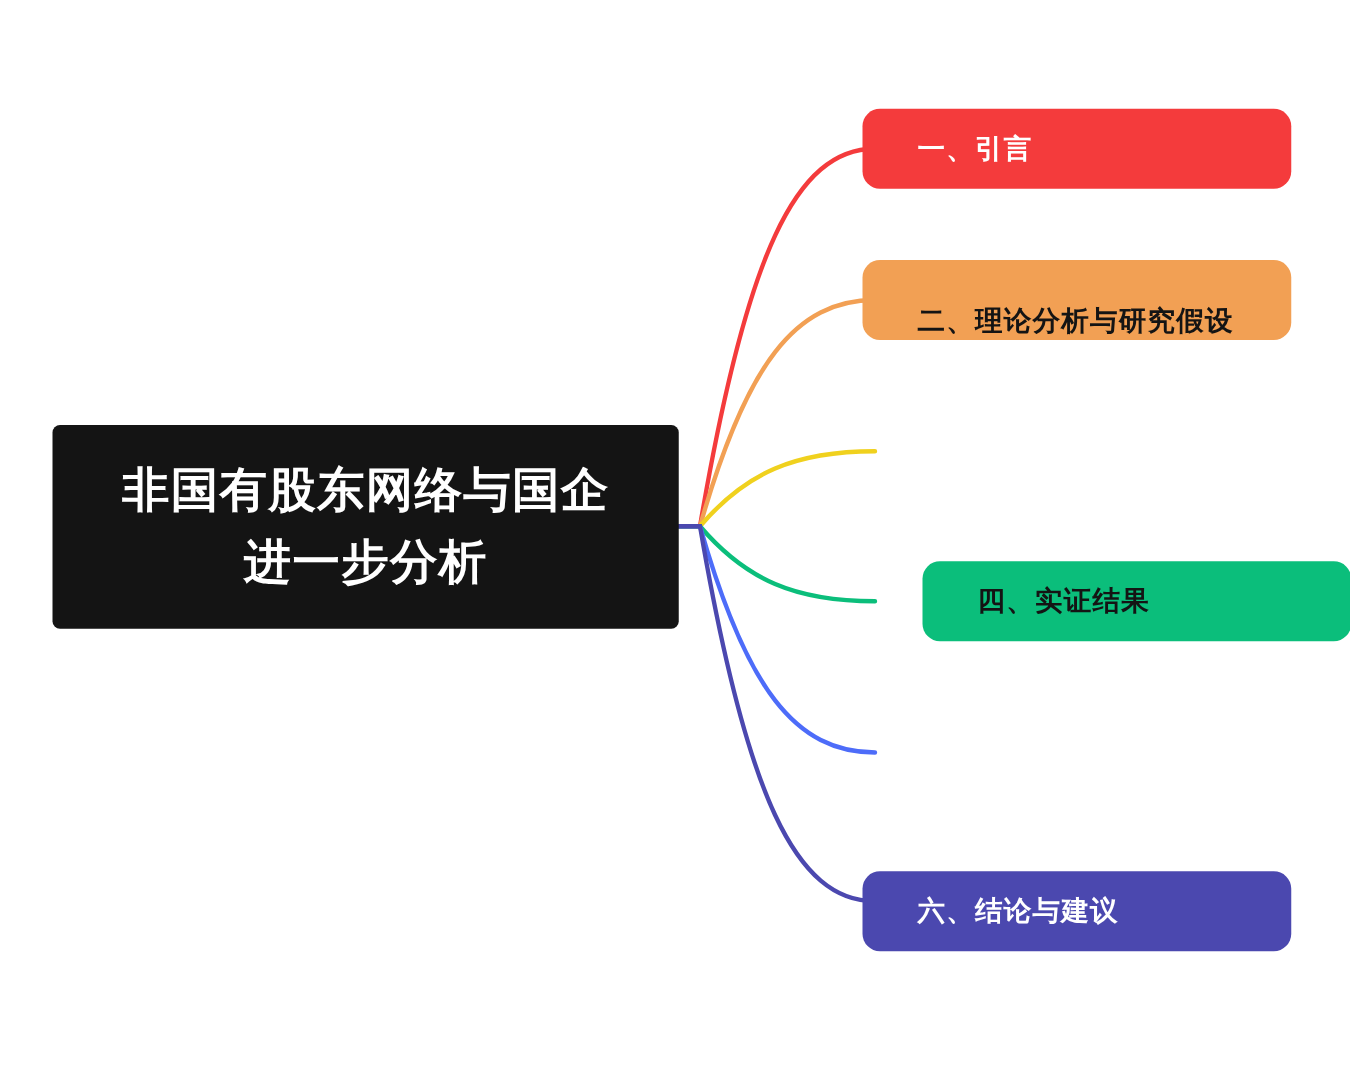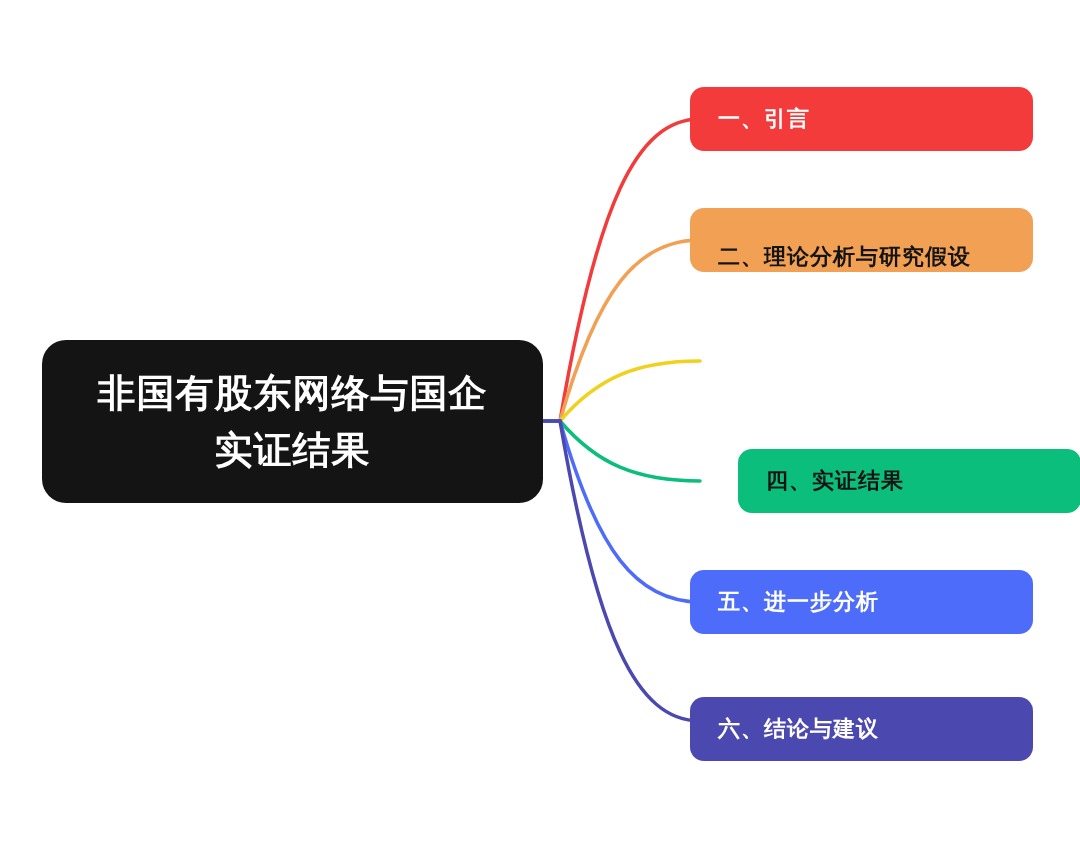--- a/index.html
+++ b/index.html
@@ -22,21 +22,21 @@
     height: 852px;
     display: block;
     pointer-events: none;
   }
   .root-node {
     position: absolute;
     left: 42px;
     top: 340px;
     width: 501px;
     height: 163px;
-    border-radius: 24px;
+    border-radius: 6px;
     display: flex;
     flex-direction: column;
     align-items: center;
     justify-content: center;
     text-align: center;
     font-weight: 700;
     font-size: 38px;
     line-height: 57px;
     letter-spacing: 1px;
     box-sizing: border-box;
@@ -44,21 +44,21 @@
   }
   .branch {
     position: absolute;
     left: 690px;
     width: 343px;
     height: 64px;
     border-radius: 14px;
     display: flex;
     align-items: center;
     box-sizing: border-box;
-    padding-left: 28px;
+    padding-left: 44px;
     font-weight: 700;
     font-size: 22px;
     letter-spacing: 1px;
     cursor: default;
   }
 </style>
 </head>
 <body>
 
 <div class="canvas" style="background: rgb(255, 255, 255);">
@@ -67,32 +67,29 @@
       <path d="M 543 421 L 560 421 C 596.96 203.56 636.56 119 700 119" fill="none" stroke="#f43b3c" stroke-width="3.5" stroke-linecap="round"></path>
       <path d="M 543 421 L 560 421 C 596.96 290.68 636.56 240 700 240" fill="none" stroke="#f2a054" stroke-width="3.5" stroke-linecap="round"></path>
       <path d="M 543 421 L 560 421 C 596.96 377.8 636.56 361 700 361" fill="none" stroke="#f0d11e" stroke-width="3.5" stroke-linecap="round"></path>
       <path d="M 543 421 L 560 421 C 596.96 464.2 636.56 481 700 481" fill="none" stroke="#0bbe7b" stroke-width="3.5" stroke-linecap="round"></path>
       <path d="M 543 421 L 560 421 C 596.96 551.3199999999999 636.56 602 700 602" fill="none" stroke="#4d6cf9" stroke-width="3.5" stroke-linecap="round"></path>
       <path d="M 543 421 L 560 421 C 596.96 637 636.56 721 700 721" fill="none" stroke="#4b48af" stroke-width="3.5" stroke-linecap="round"></path>
     </svg>
 
   <div class="root-node" id="root-node" style="background: rgb(20, 20, 20); color: rgb(255, 255, 255);">
     <div>非国有股东网络与国企</div>
-    <div>实证结果</div>
+    <div>进一步分析</div>
   </div>
 
   <div class="branch" id="branch-0" style="top: 87px; background: rgb(244, 59, 60); color: rgb(255, 255, 255);">
     <span>一、引言</span>
   </div>
   <div class="branch" id="branch-1" style="top: 208px; background: rgb(242, 160, 84); color: rgb(20, 20, 20); align-items: flex-end;">
     <span>二、理论分析与研究假设</span>
   </div>
   <div class="branch" id="branch-3" style="top: 449px; background: rgb(11, 190, 123); color: rgb(20, 20, 20); margin-left: 48px;">
     <span>四、实证结果</span>
   </div>
-  <div class="branch" id="branch-4" style="top: 570px; background: rgb(77, 108, 249); color: rgb(255, 255, 255);">
-    <span>五、进一步分析</span>
-  </div>
   <div class="branch" id="branch-5" style="top: 697px; background: rgb(75, 72, 175); color: rgb(255, 255, 255);">
     <span>六、结论与建议</span>
   </div>
 
 </div>
 
 </body></html>

